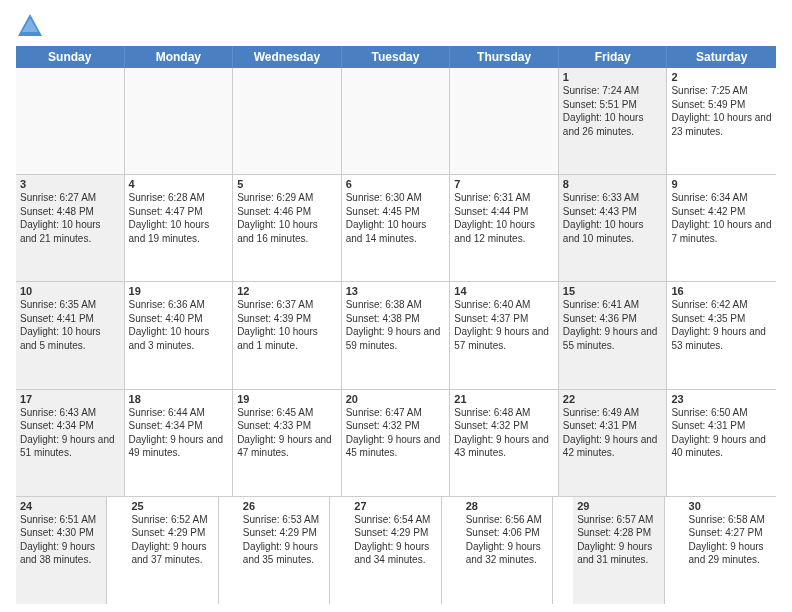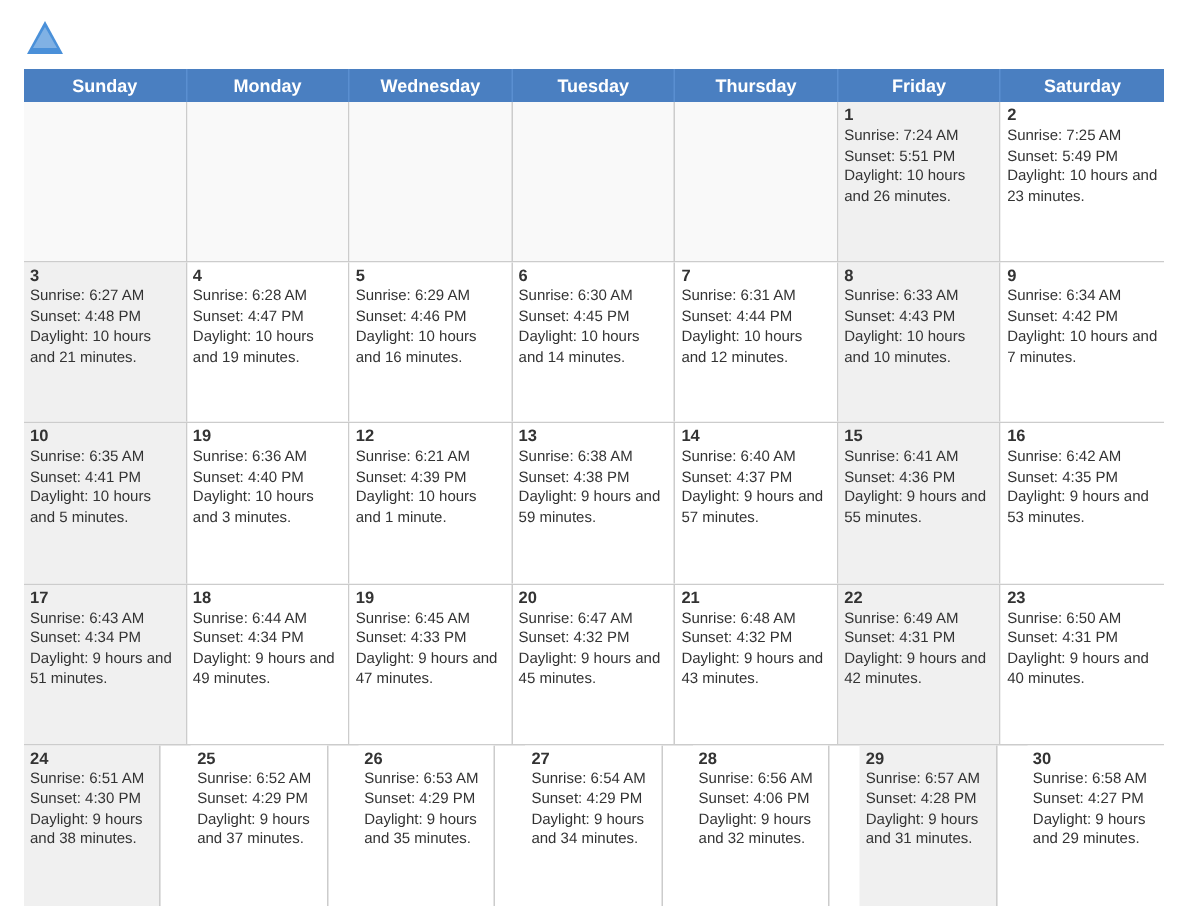--- a/index.html
+++ b/index.html
@@ -217,21 +217,21 @@
 Daylight: 10 hours and 5 minutes.</div>
           </div>
           <div class="cal-cell">
             <div class="day-num">19</div>
             <div class="day-info">Sunrise: 6:36 AM
 Sunset: 4:40 PM
 Daylight: 10 hours and 3 minutes.</div>
           </div>
           <div class="cal-cell">
             <div class="day-num">12</div>
-            <div class="day-info">Sunrise: 6:21 AM
+            <div class="day-info">Sunrise: 6:37 AM
 Sunset: 4:39 PM
 Daylight: 10 hours and 1 minute.</div>
           </div>
           <div class="cal-cell">
             <div class="day-num">13</div>
             <div class="day-info">Sunrise: 6:38 AM
 Sunset: 4:38 PM
 Daylight: 9 hours and 59 minutes.</div>
           </div>
           <div class="cal-cell">

